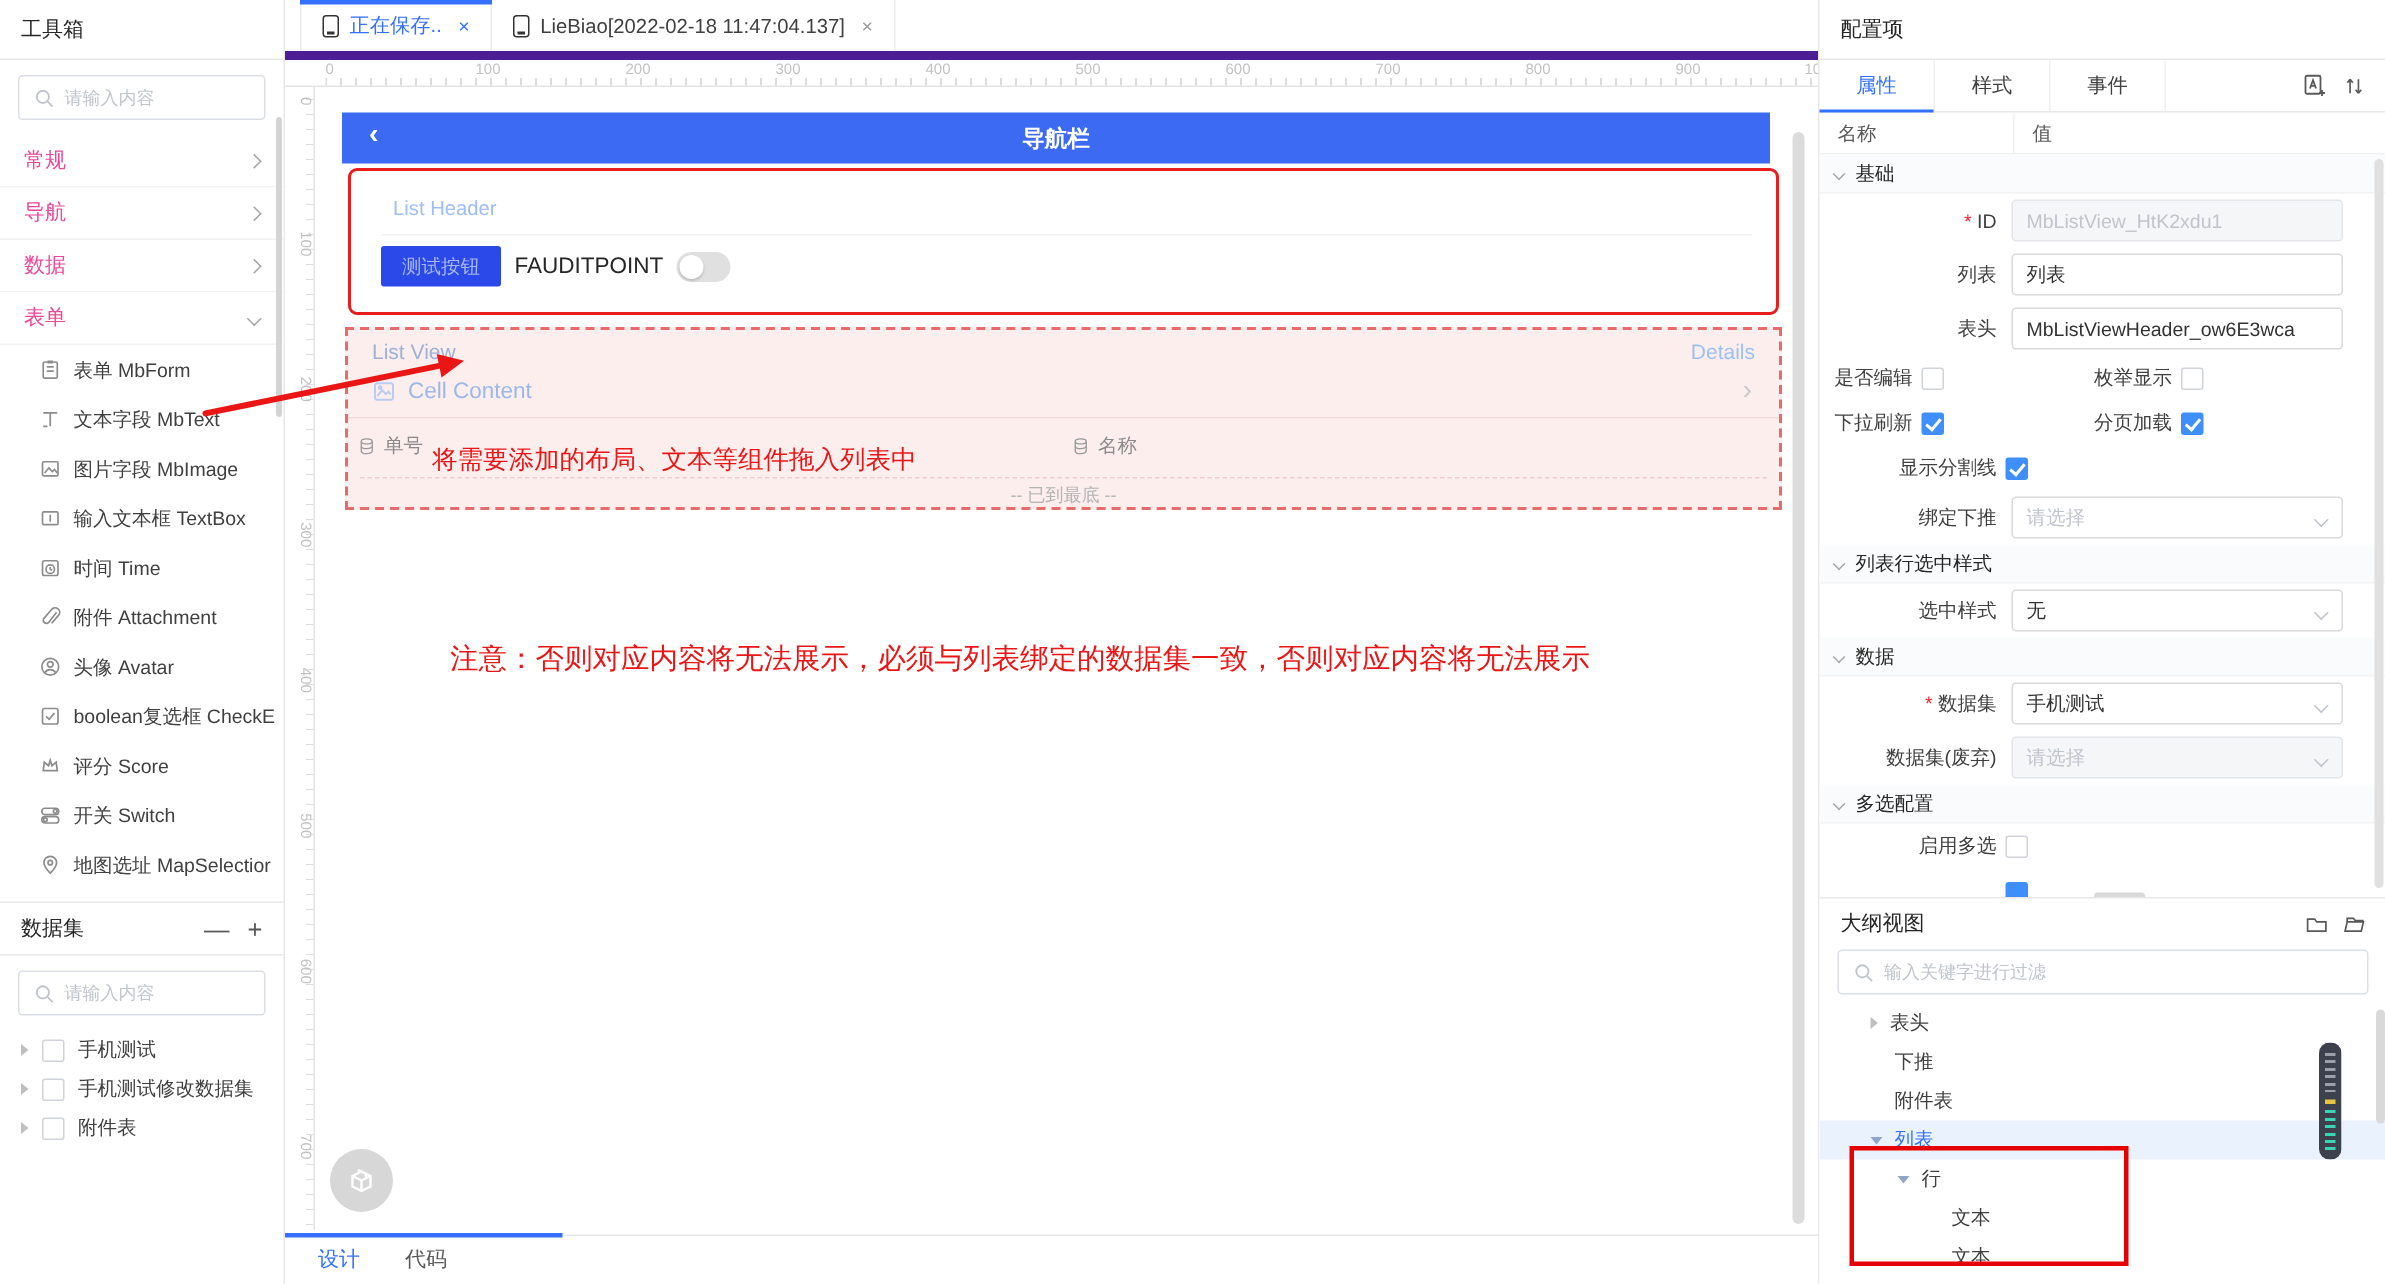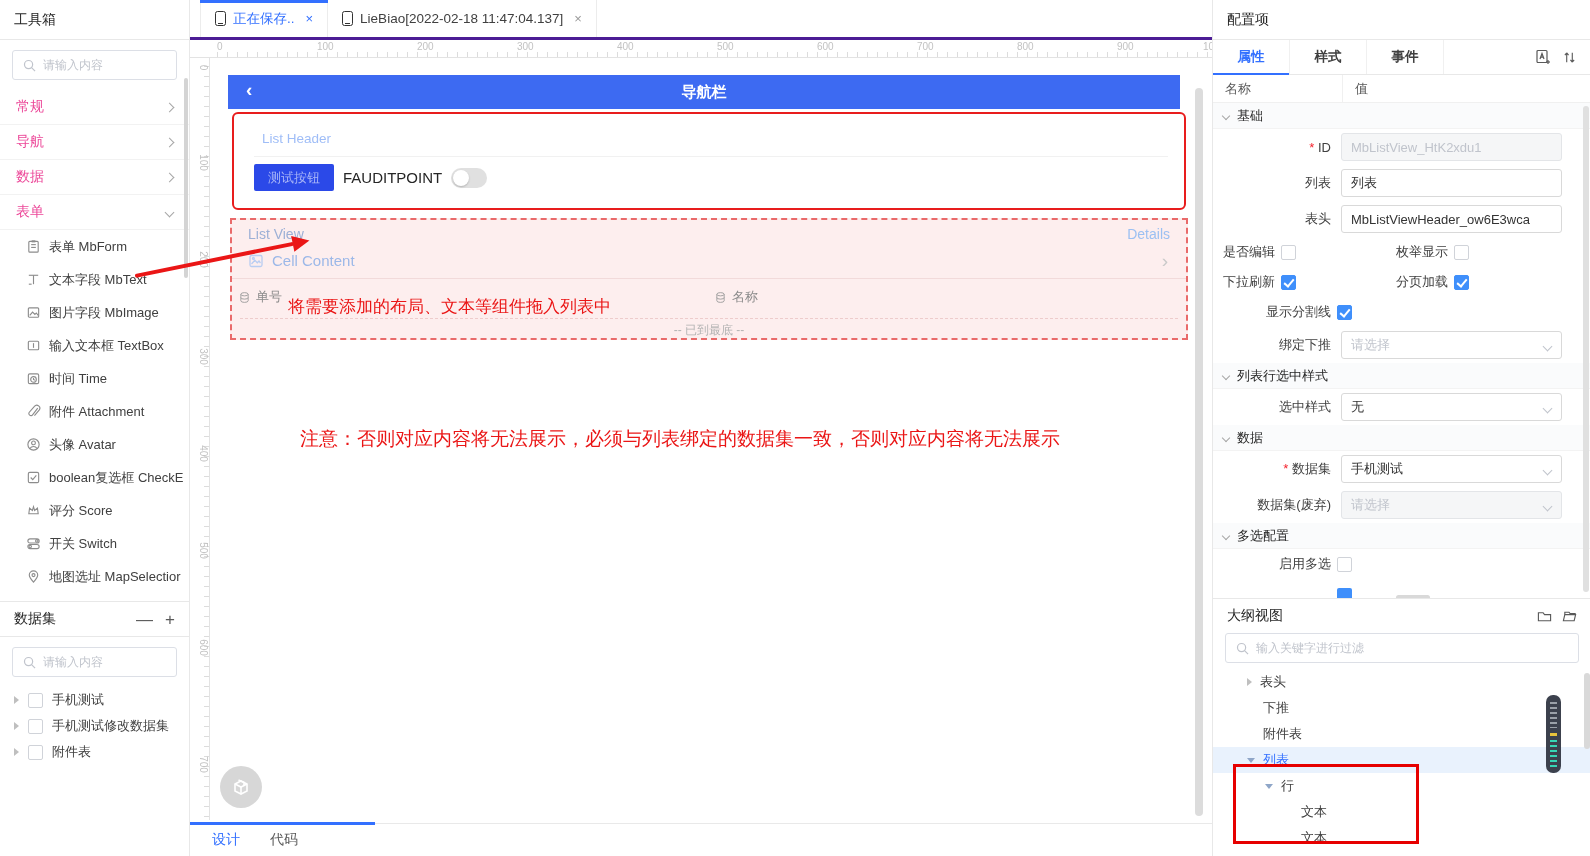--- a/index.html
+++ b/index.html
@@ -31,21 +31,21 @@
   .ds-header { height:36px; display:flex; align-items:center; padding:0 14px; font-size:14px; color:#262626; border-top:1px solid #e8e8e8; border-bottom:1px solid #e8e8e8; margin-top:8px; }
   .ds-tools { margin-left:auto; display:flex; gap:12px; font-size:17px; color:#595959; }
   .ds-tools span { cursor:pointer; line-height:1; }
   .ds-row { height:26px; display:flex; align-items:center; gap:9px; padding-left:14px; font-size:13px; color:#404040; }
   .caret-r { width:0; height:0; border-left:5px solid #bfbfbf; border-top:4px solid transparent; border-bottom:4px solid transparent; flex:none; }
   .caret-d { width:0; height:0; border-top:5px solid #8fa6c8; border-left:4px solid transparent; border-right:4px solid transparent; flex:none; }
   .sb-thumb { position:absolute; right:1px; top:78px; width:4px; height:200px; background:#d4d4d4; border-radius:2px; }
 
   
   .center { position:absolute; left:190px; top:0; width:1022px; height:856px; background:#fff; }
-  .tabbar { height:40px; border-bottom:3px solid #4c1d95; display:flex; align-items:stretch; padding-left:10px;text-align:center; }
+  .tabbar { height:40px; border-bottom:6px solid #4c1d95; display:flex; align-items:stretch; padding-left:10px;text-align:center; }
   .etab { display:flex; align-items:center; gap:7px; padding:0 14px; font-size:13.5px; color:#404040; border-right:1px solid #ececec; position:relative; cursor:pointer; }
   .etab.active { border-left:1px solid #ececec; color:#3370ff; }
   .etab.active::before { content:""; position:absolute; left:-1px; right:-1px; top:0; height:3px; background:#3370ff; }
   .etab .x { font-size:13px; color:#999; margin-left:4px; }
   .etab.active .x { color:#3370ff; }
   .phone-ic { width:11px; height:15px; border:1.4px solid #333; border-radius:2.5px; position:relative; flex:none; }
   .phone-ic::after { content:""; position:absolute; left:2px; right:2px; bottom:1px; height:1.4px; background:#333; }
 
   .hruler { position:absolute; left:0; top:40px; width:1022px; height:18px; border-bottom:1px solid #e3e3e3; overflow:hidden;
             background:repeating-linear-gradient(to right,#dcdcdc 0 1px,transparent 1px 10px) 27px bottom / 100% 5px no-repeat; }
@@ -90,21 +90,21 @@
   
   .anno { position:absolute; left:0; top:0; width:1590px; height:856px; pointer-events:none; }
   .arrow { position:absolute; left:135px; top:274px; width:178px; transform:rotate(-11.5deg); transform-origin:left center; }
   .arrow .shaft { width:162px; height:4px; background:#ea1616; border-radius:2px; }
   .arrow::after { content:""; position:absolute; right:0; top:-6px; border-left:17px solid #ea1616; border-top:8px solid transparent; border-bottom:8px solid transparent; }
   .anno-tip { position:absolute; left:288px; top:295px; font-size:17px; color:#ea1616; }
   .anno-note { position:absolute; left:300px; top:426px; font-size:19px; color:#ea1616; }
 
   
   .sb-right { position:absolute; left:1212px; top:0; width:378px; height:856px; border-left:1px solid #e8e8e8; background:#fff; }
-  .insp-tabs { height:35px; border-bottom:1px solid #e8e8e8; display:flex; align-items:stretch;font-weight:bold; }
+  .insp-tabs { height:35px; border-bottom:1px solid #e8e8e8; display:flex; align-items:stretch; }
   .itab { width:77px; display:flex; align-items:center; justify-content:center; font-size:13.5px; color:#404040; border-right:1px solid #f0f0f0; cursor:pointer; position:relative; }
   .itab.active { color:#3370ff; }
   .itab.active::after { content:""; position:absolute; left:0; right:0; bottom:-1px; height:2px; background:#3370ff; }
   .itab-icons { margin-left:auto; display:flex; align-items:center; gap:12px; padding-right:14px; }
   .itab-icons svg { stroke:#595959; fill:none; stroke-width:1.2; cursor:pointer; }
   .colhead { height:28px; display:flex; align-items:center; font-size:13px; color:#595959; border-bottom:1px solid #f0f0f0; }
   .colhead .c1 { width:130px; padding-left:12px; border-right:1px solid #f0f0f0; height:100%; display:flex; align-items:center; }
   .colhead .c2 { padding-left:12px; }
   .sect { height:26px; display:flex; align-items:center; gap:8px; padding-left:10px; font-size:13px; color:#262626; background:#fafbfc; border-bottom:1px solid #f3f3f3; cursor:pointer; }
   .sect .chev { width:6px; height:6px; }

